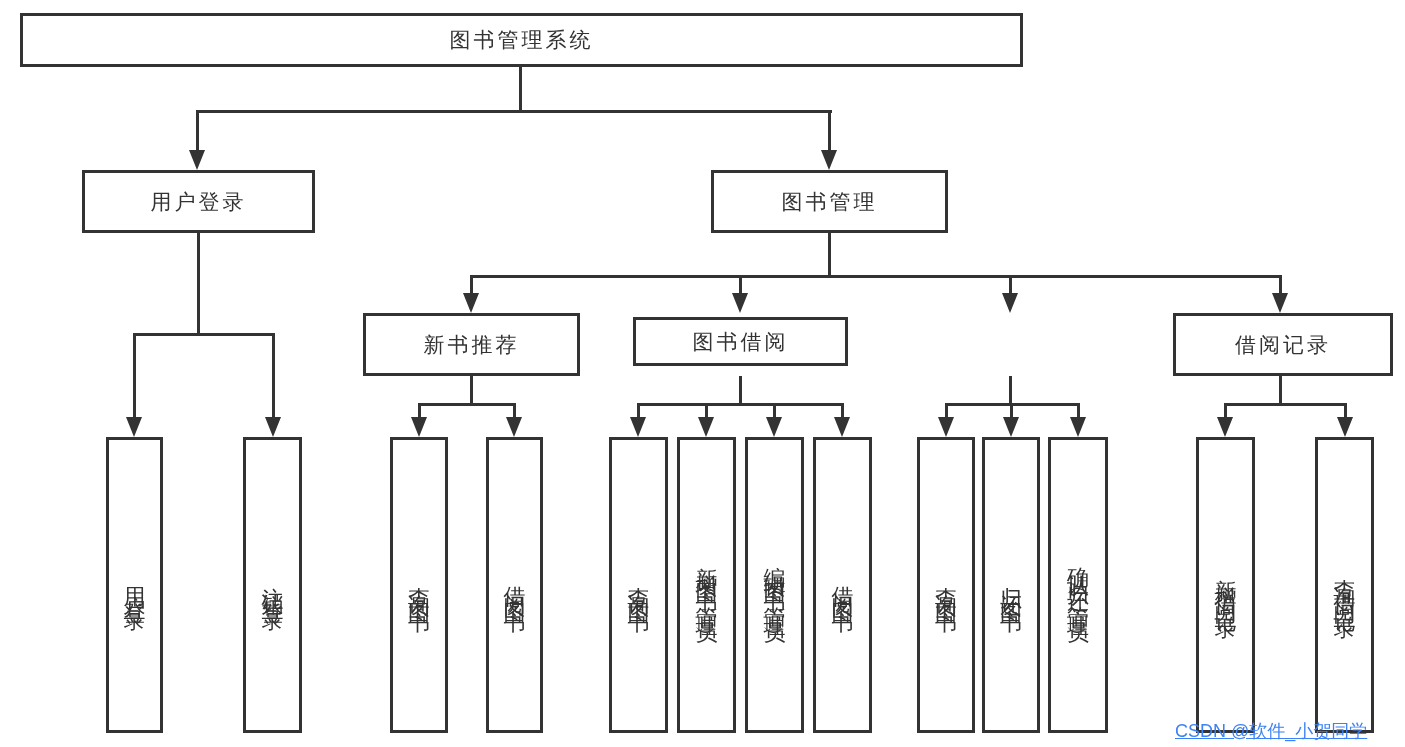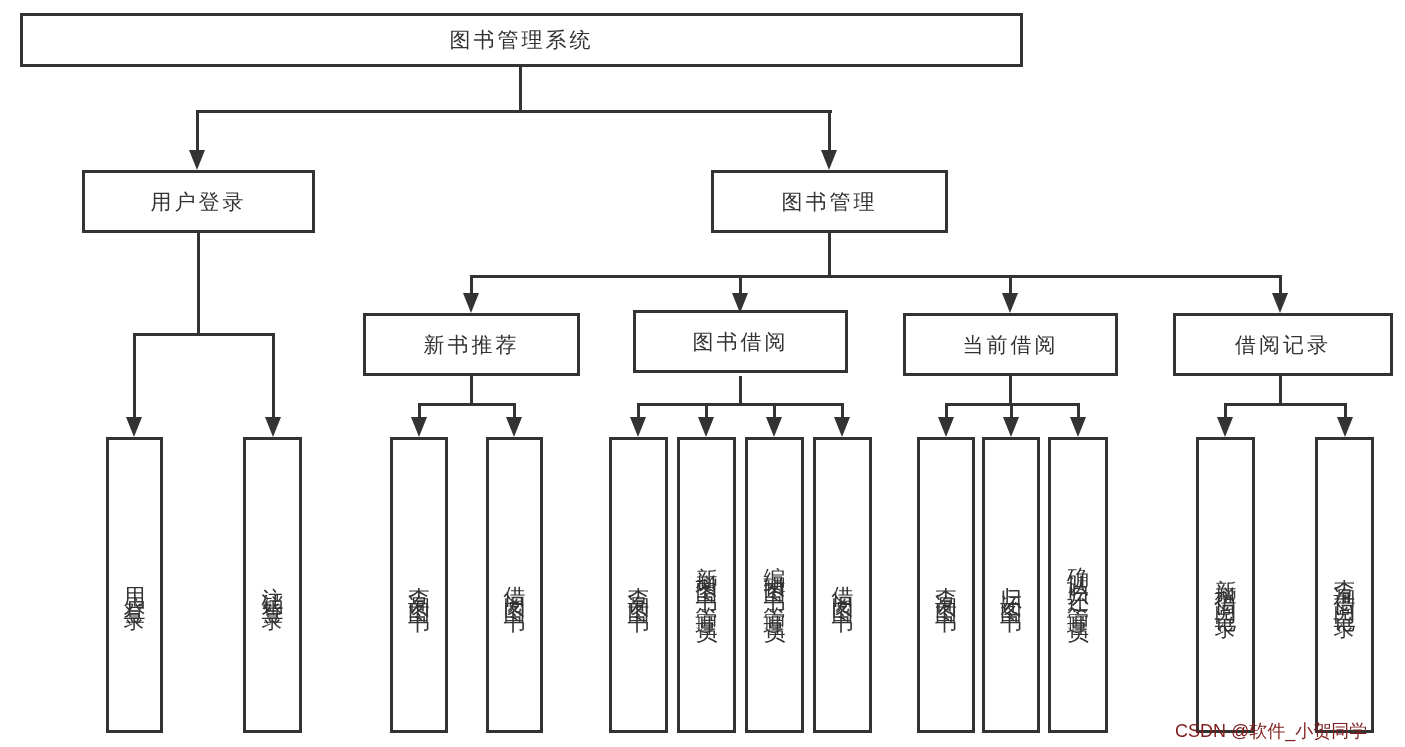--- a/index.html
+++ b/index.html
@@ -41,23 +41,24 @@
     width: 0; height: 0;
     border-left: 8px solid transparent;
     border-right: 8px solid transparent;
     border-top: 20px solid #333333;
   }
   .watermark {
     position: absolute;
     left: 1175px;
     top: 719px;
     font-size: 18px;
-    color: #7f1d1d;
+    color: #3b82f6;
     white-space: nowrap;
     z-index: 10;
+    text-decoration: underline;
   }
 </style>
 </head>
 <body>
 
 <div id="canvas">
 
   <div class="box h" style="left:20px;top:13px;width:1003px;height:54px">
     <span>图书管理系统</span>
   </div>
@@ -67,27 +68,24 @@
   </div>
 
   <div class="box h" style="left:363px;top:313px;width:217px;height:63px">
     <span>新书推荐</span>
   </div>
 
   <div class="box h" style="left:711px;top:170px;width:237px;height:63px">
     <span>图书管理</span>
   </div>
 
-  <div class="box h" style="left:633px;top:310px;width:215px;height:63px">
+  <div class="box h" style="left:633px;top:317px;width:215px;height:49px">
     <span>图书借阅</span>
   </div>
 
-  <div class="box h" style="left:903px;top:313px;width:215px;height:63px">
-    <span>当前借阅</span>
-  </div>
 
   <div class="box h" style="left:1173px;top:313px;width:220px;height:63px">
     <span>借阅记录</span>
   </div>
 
   <div class="box leaf" style="left:106px;width:57px">
     <span>用户登录</span>
   </div>
   <div class="box leaf" style="left:243px;width:59px">
     <span>注销登录</span>

